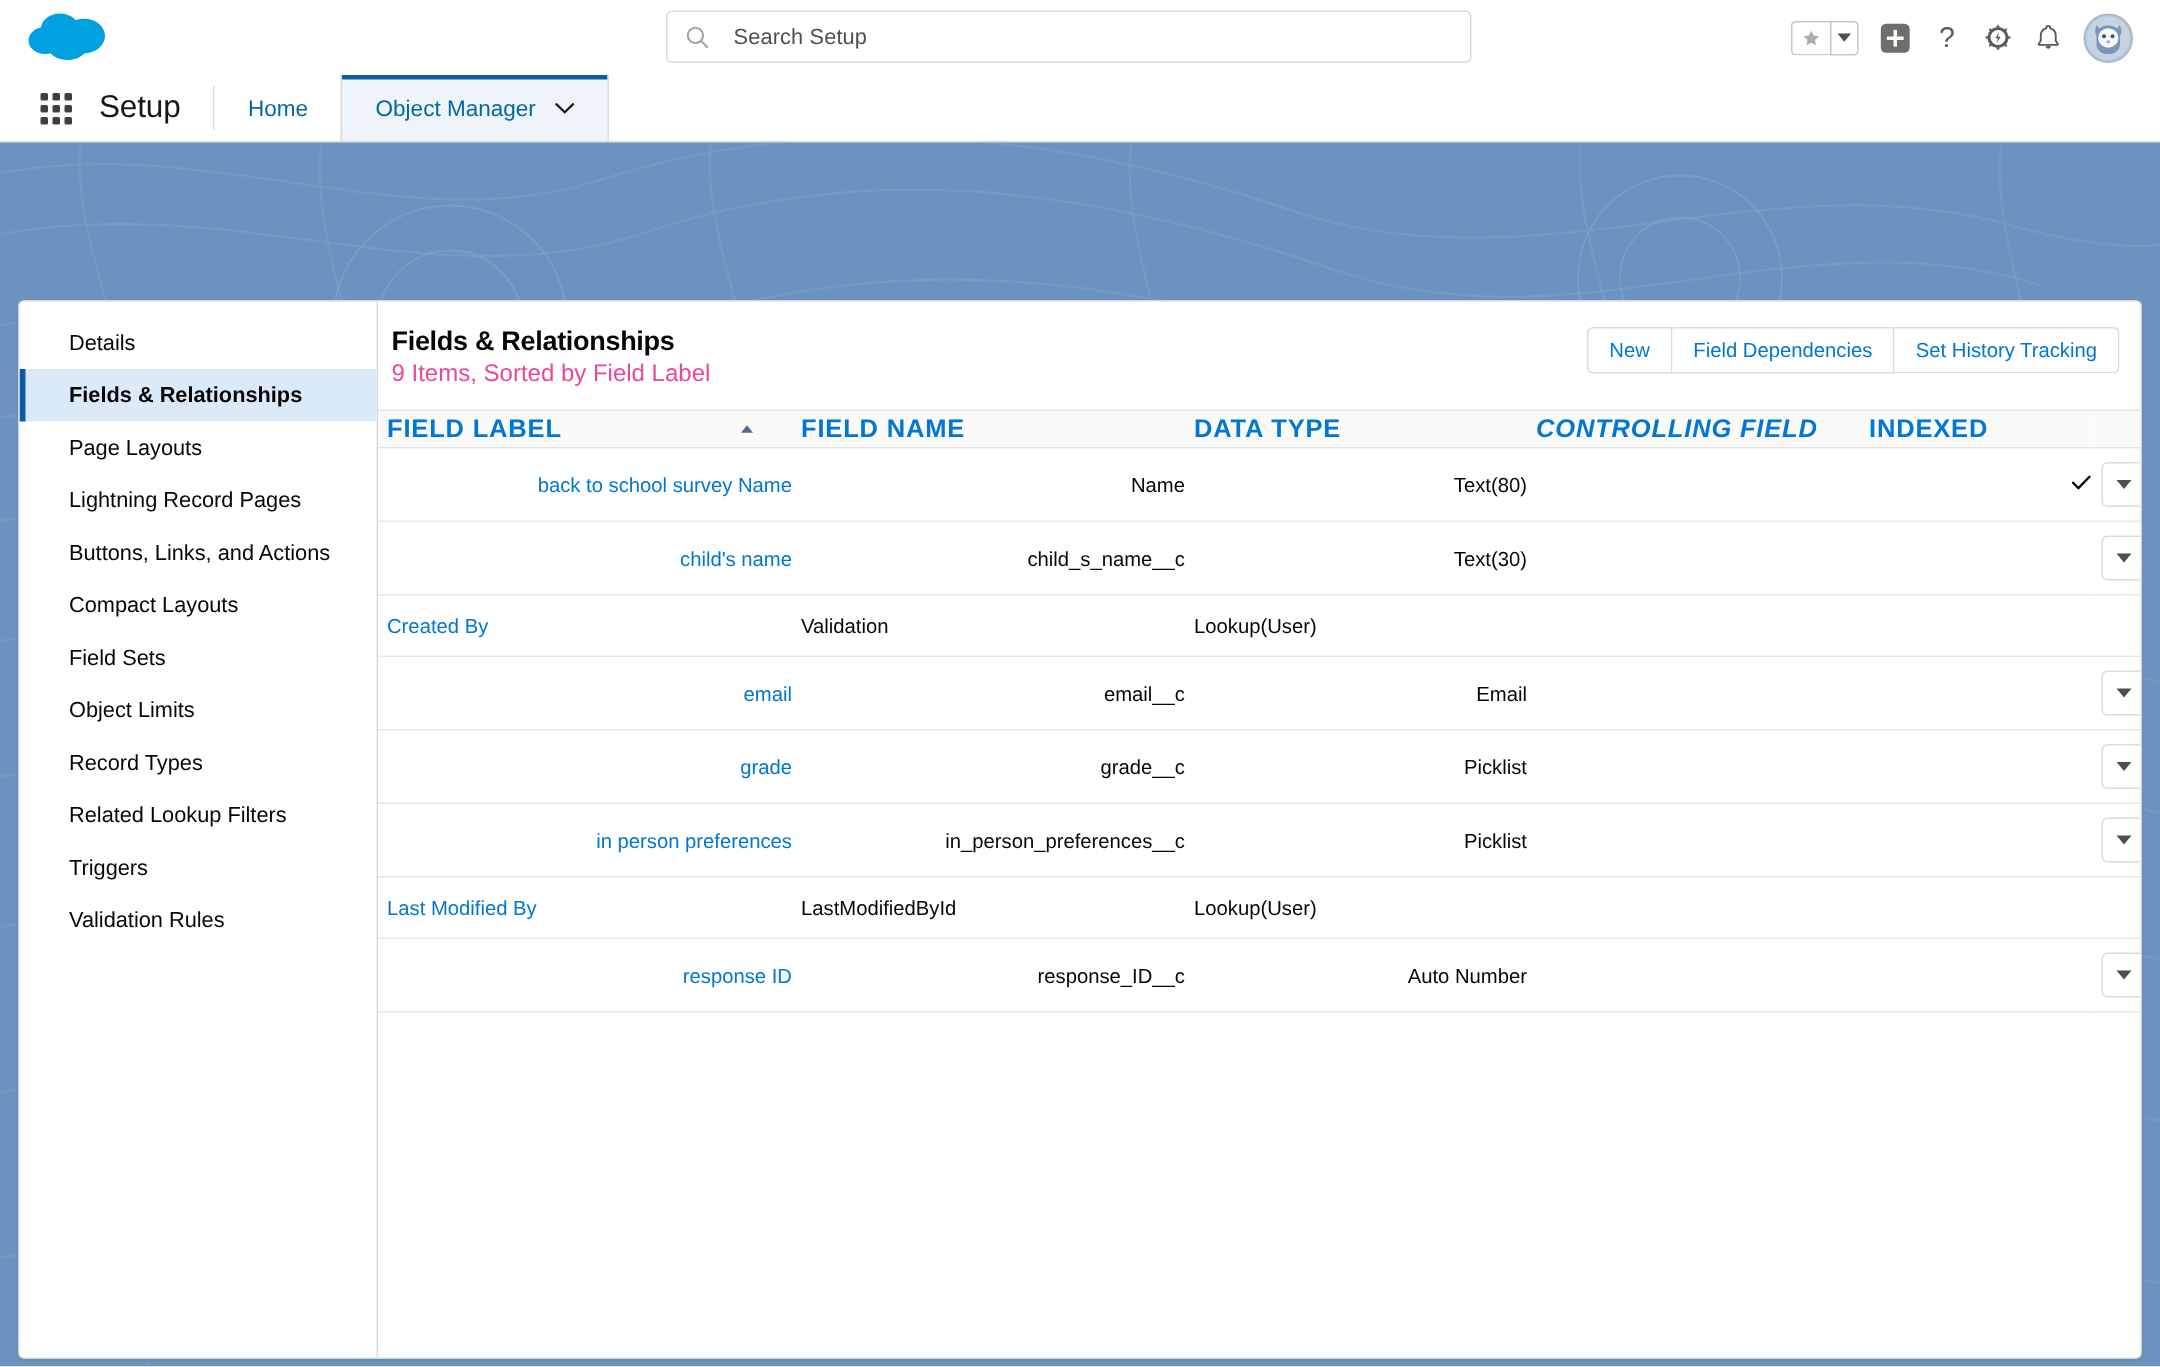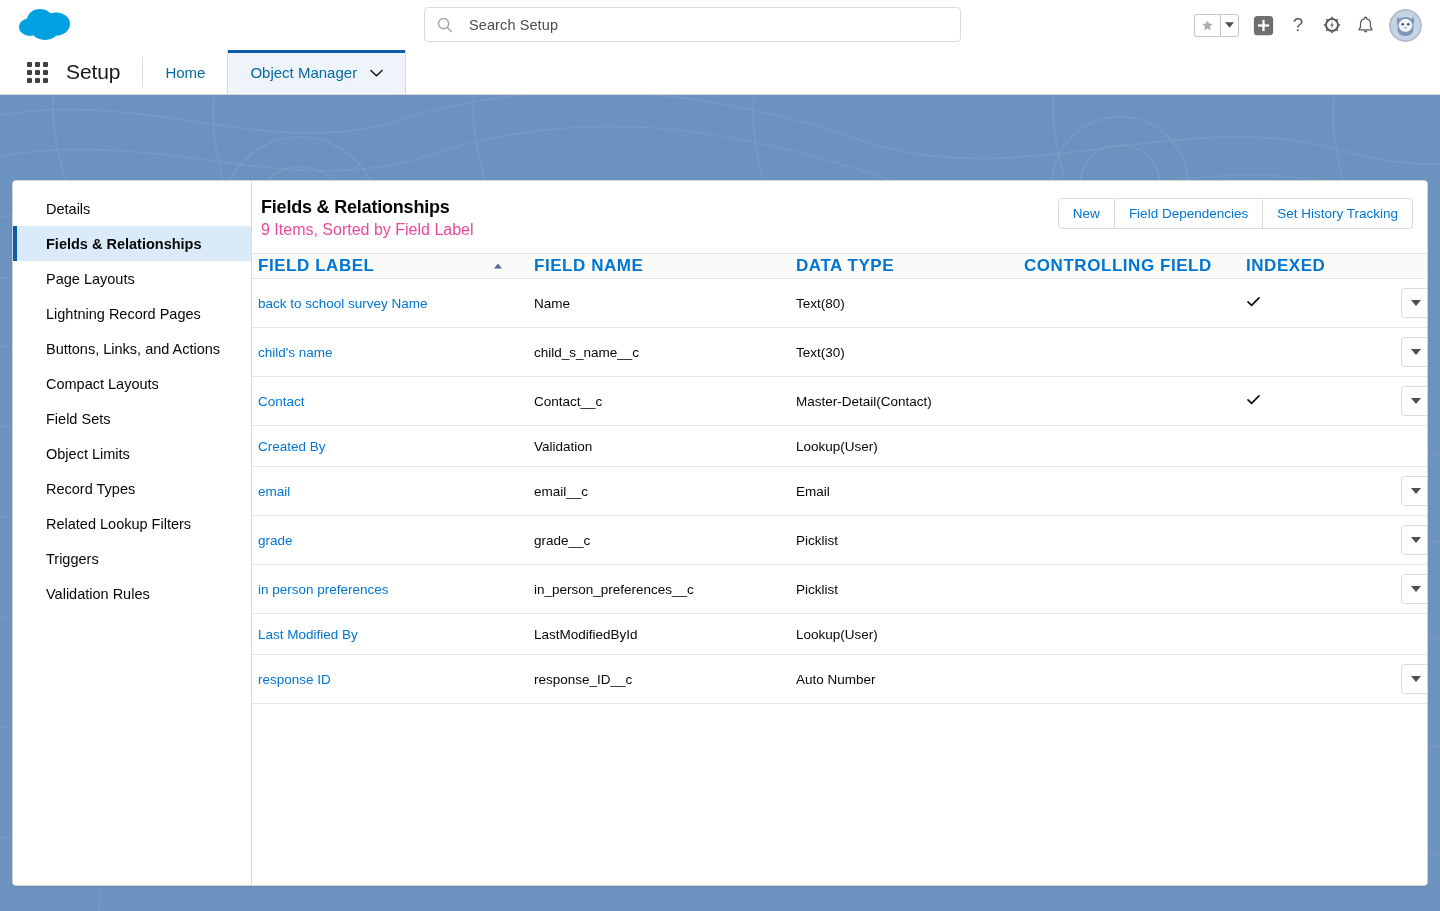--- a/index.html
+++ b/index.html
@@ -16,21 +16,21 @@
     height: 50px; width: 1440px;
     background: #ffffff;
     display: flex; align-items: center;
     position: relative;
     border-bottom: none;
   }
   .sf-logo { margin-left: 16px; width: 62px; height: 44px; position: relative; }
   .cloud-svg { display: block; }
 
   .search-wrap {
-    position: absolute; left: 424px; top: 7px;
+    position: absolute; left: 444px; top: 7px;
     width: 537px; height: 35px;
   }
   .search-box {
     width: 100%; height: 35px;
     border: 1px solid #dddbda; border-radius: 4px;
     background: #fff;
     display: flex; align-items: center;
     padding-left: 12px;
   }
   .search-box .mag { flex: none; margin-right: 16px; opacity: .62; }
@@ -124,21 +124,21 @@
   }
   .breadcrumb a { color: #0b5cab; text-decoration: none; }
   .breadcrumb .sepc { color: #3e3e3c; margin: 0 3px; }
   .record-title {
     font-size: 20px; font-weight: bold; color: #080707;
     letter-spacing: -.1px;
   }
 
   
   .panel {
-    position: absolute; left: 12px; top: 85px;
+    position: absolute; left: 12px; top: 105px;
     width: 1416px; height: 706px;
     background: #ffffff;
     border: 1px solid #d4d4d4;
     border-radius: 4px;
     display: flex;
     overflow: hidden;
     box-shadow: 0 1px 2px rgba(0,0,0,.08);
   }
 
   
@@ -202,38 +202,38 @@
     border-bottom: 1px solid #e5e5e5;
     color: #0176d3; font-size: 17px; font-weight: bold;
     letter-spacing: .55px;
     text-align: left; height: 25px;
     padding: 0 0 0 6px;
     position: relative;
   }
   th.c-label   { width: 276px; padding-left: 6px; }
   th.c-name    { width: 262px; }
   th.c-type    { width: 228px; }
-  th.c-ctrl    { width: 222px; }
+  th.c-ctrl    { width: 222px; font-style: italic; }
   th.c-idx     { width: 155px; }
   th.c-menu    { width: 33px; }
   .sort-arrow {
     position: absolute; right: 26px; top: 50%;
     transform: translateY(-50%);
     width: 0; height: 0;
     border-left: 4.5px solid transparent;
     border-right: 4.5px solid transparent;
     border-bottom: 5px solid #54698d;
   }
   table.fields td {
     border-bottom: 1px solid #e8e8e8;
     font-size: 13.5px; color: #080707;
     padding: 0 0 0 6px;
     vertical-align: middle;
   }
-  tr.row-tall td { height: 49px; }
+  tr.row-tall td { height: 49px; text-align: right; }
   tr.row-short td { height: 41px; }
   td.cell-label a { color: #0176d3; text-decoration: none; }
   td.cell-idx { text-align: left; padding-left: 5px; }
   td.cell-menu { padding: 0; text-align: center; }
   .menu-btn {
     width: 30px; height: 30px;
     border: 1px solid #dddbda; border-radius: 4px;
     background: #fff; cursor: pointer;
     display: inline-flex; align-items: center; justify-content: center;
     vertical-align: middle;
@@ -494,32 +494,20 @@
               <tr class="row-tall">
                 <td class="cell-label"><a href="#">child's name</a></td>
                 <td>child_s_name__c</td>
                 <td>Text(30)</td>
                 <td></td>
                 <td class="cell-idx"></td>
                 <td class="cell-menu"><button class="menu-btn">
                     <span class="menu-caret"></span>
                   </button></td>
               </tr>
-              <tr class="row-tall">
-                <td class="cell-label"><a href="#">Contact</a></td>
-                <td>Contact__c</td>
-                <td>Master-Detail(Contact)</td>
-                <td></td>
-                <td class="cell-idx"><svg width="15" height="15" viewBox="0 0 18 18">
-                    <path d="M2.4 9.4l4.3 4.3L15.6 4.6" fill="none" stroke="#080707" stroke-width="1.9" stroke-linecap="round" stroke-linejoin="round"></path>
-                  </svg></td>
-                <td class="cell-menu"><button class="menu-btn">
-                    <span class="menu-caret"></span>
-                  </button></td>
-              </tr>
               <tr class="row-short">
                 <td class="cell-label"><a href="#">Created By</a></td>
                 <td>Validation</td>
                 <td>Lookup(User)</td>
                 <td></td>
                 <td class="cell-idx"></td>
                 <td class="cell-menu"></td>
               </tr>
               <tr class="row-tall">
                 <td class="cell-label"><a href="#">email</a></td>

